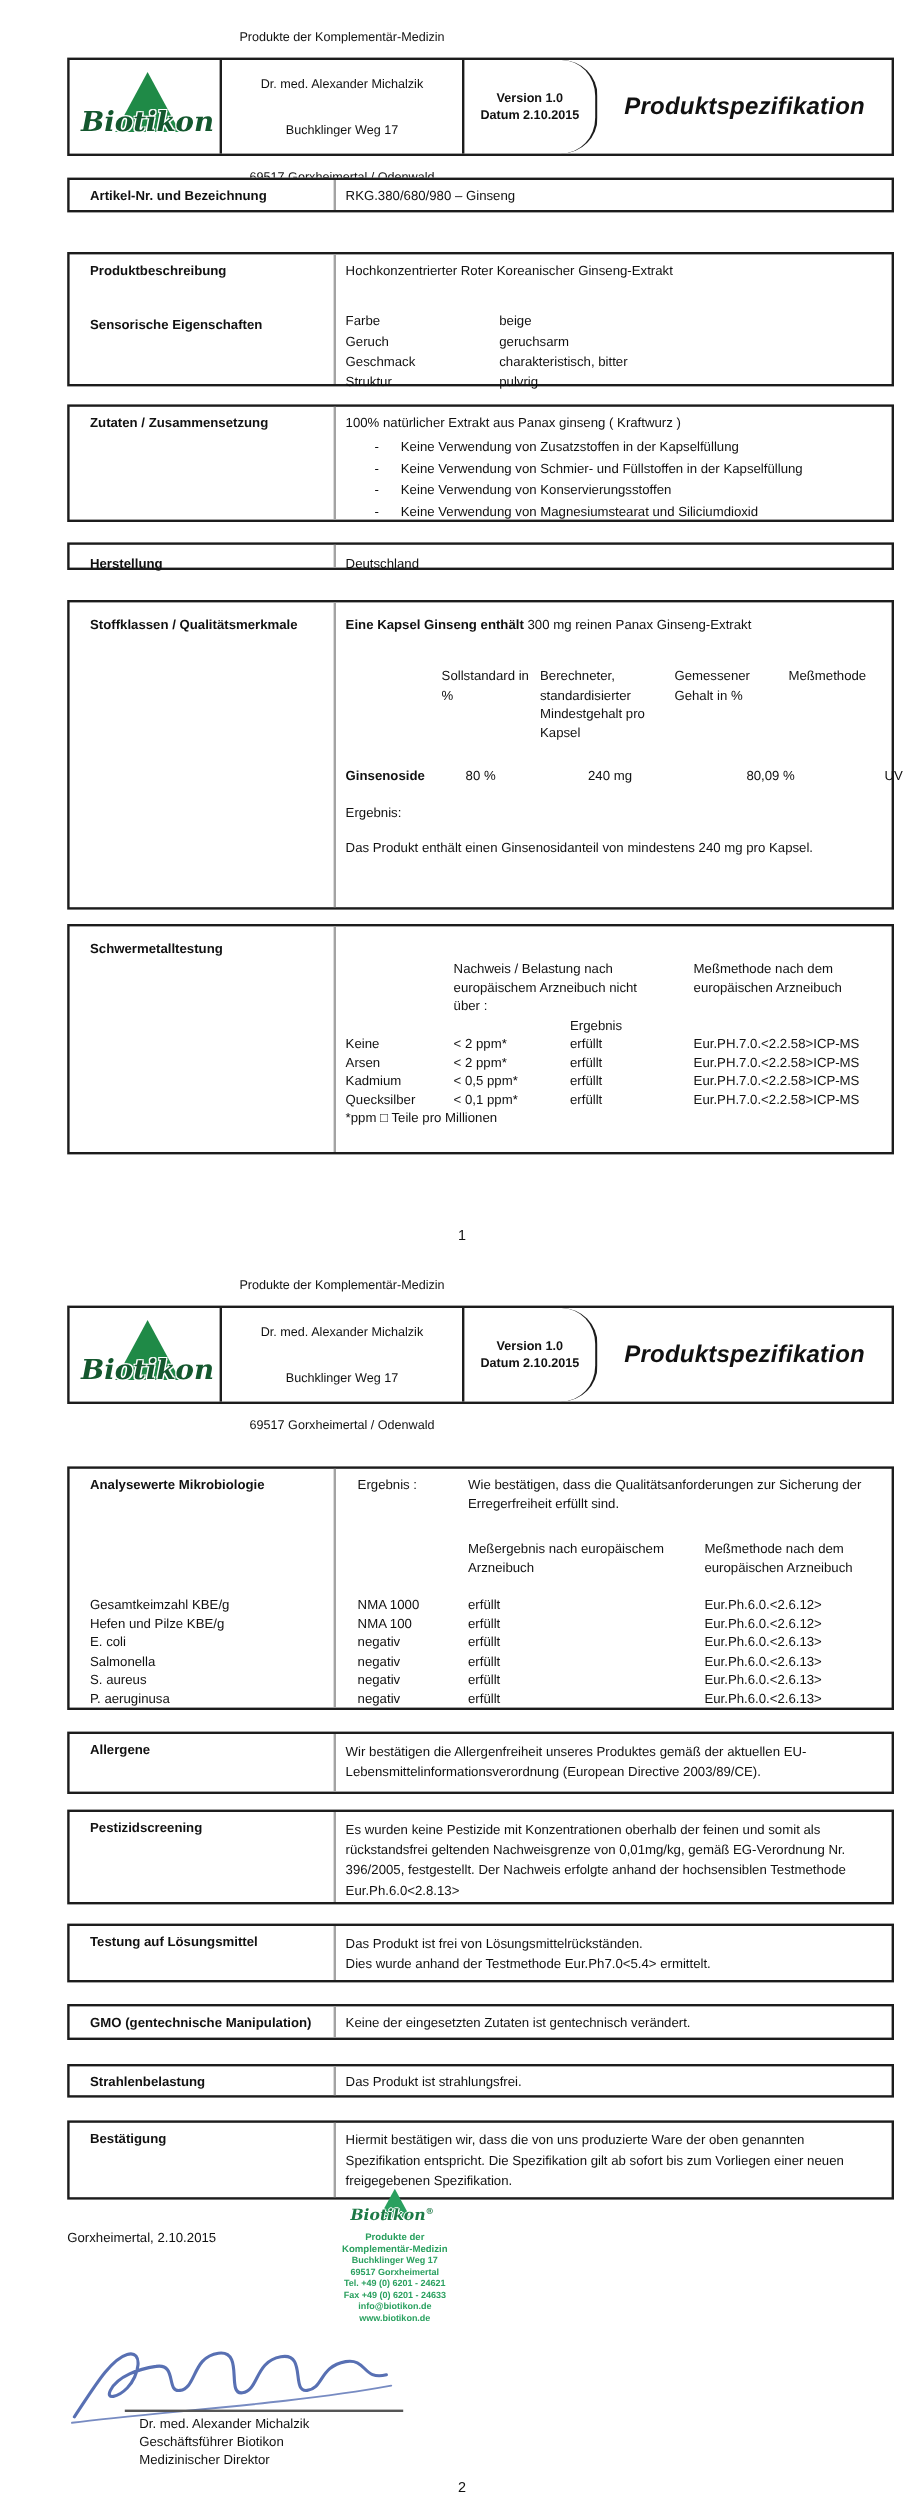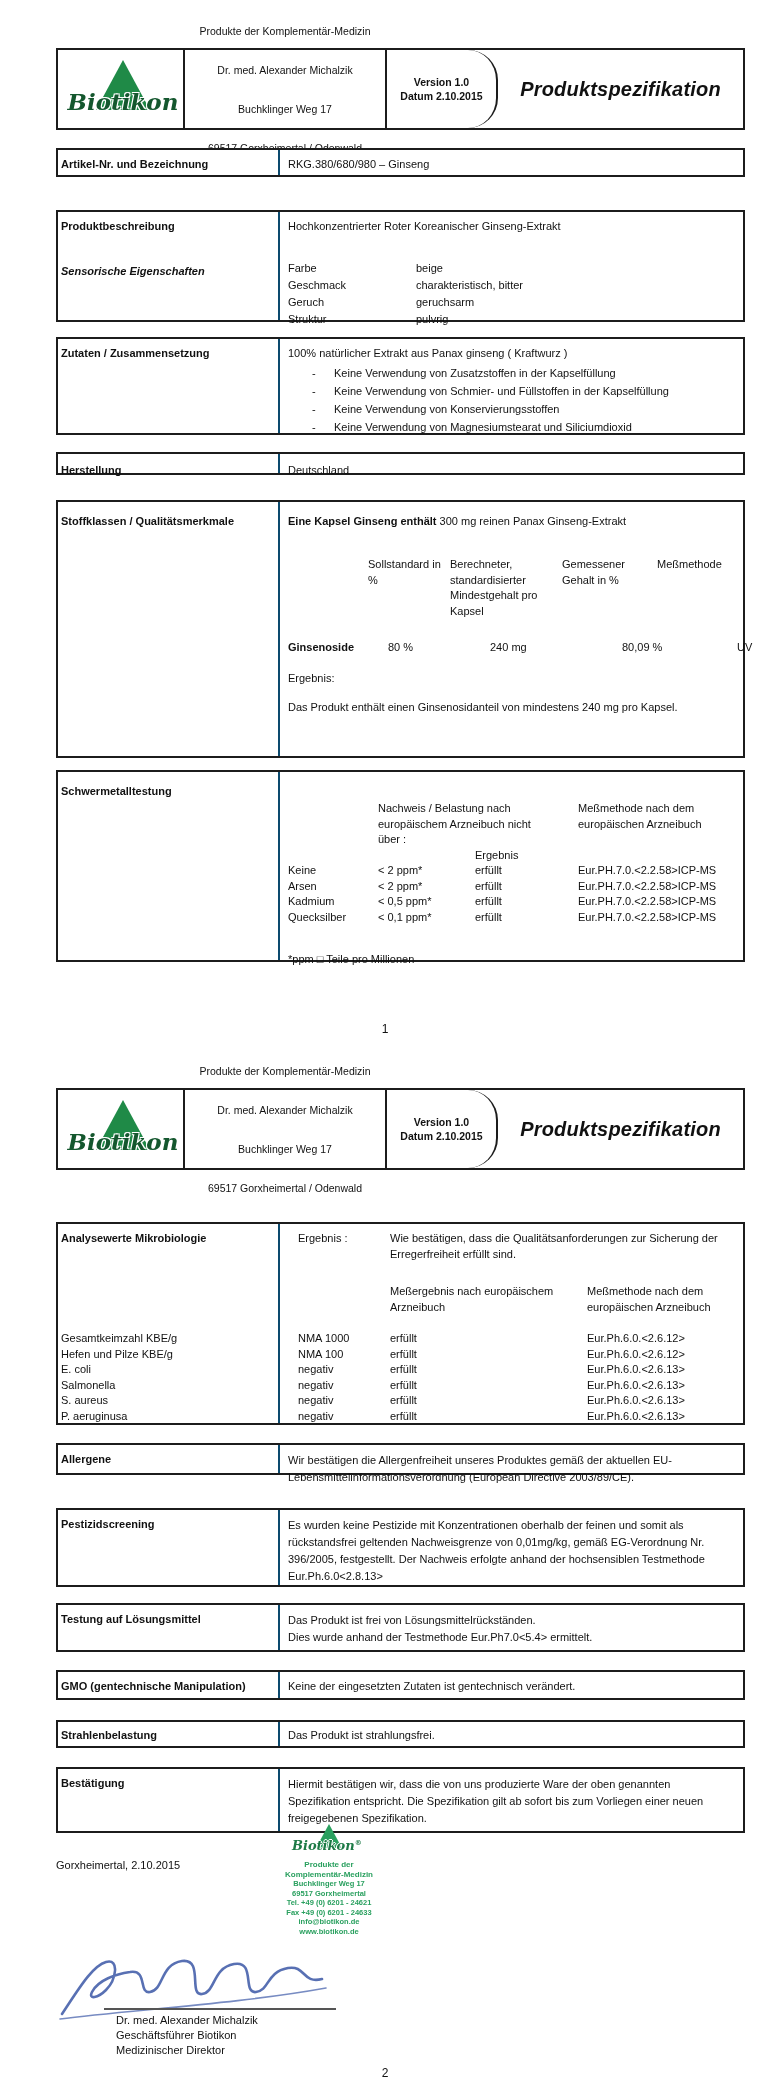--- a/index.html
+++ b/index.html
@@ -1,21 +1,21 @@
 <!DOCTYPE html>
 <html><head>
 <meta charset="utf-8">
 <style>
   html,body{margin:0;padding:0;background:#ffffff;}
   body{width:770px;font-family:"Liberation Sans",sans-serif;color:#111;}
   .page{position:relative;width:770px;height:2100px;background:#fff;overflow:hidden;}
 
   
   .sec{position:absolute;left:56px;width:689px;border:2px solid #1c1c1c;display:flex;box-sizing:border-box;background:#fff;}
-  .lc{flex:0 0 222px;width:222px;border-right:2px solid #0c4a6e;padding:7px 8px 4px 3px;
+  .lc{flex:0 0 222px;width:222px;border-right:2px solid #a3a3a3;padding:7px 8px 4px 17px;
       font-weight:700;font-size:11px;line-height:15px;box-sizing:border-box;}
   .cc{flex:1;padding:7px 10px 4px 8px;font-size:11px;line-height:15px;box-sizing:border-box;}
   .lh17{line-height:17px;}
 
   
   .hdr{position:absolute;left:56px;width:689px;height:82px;border:2px solid #1c1c1c;display:flex;box-sizing:border-box;background:#fff;}
   .hdr .hcell{border-right:2px solid #1c1c1c;box-sizing:border-box;display:flex;flex-direction:column;align-items:center;justify-content:center;}
   .hdr .c-logo{flex:0 0 127px;position:relative;}
   .hdr .c-addr{flex:0 0 202px;font-size:10.5px;line-height:14px;text-align:center;gap:25px;}
   .hdr .c-ver{flex:0 0 111px;font-size:10.5px;line-height:14px;font-weight:700;text-align:center;border-radius:30px;}
@@ -37,21 +37,21 @@
   
   .dash-list{margin-top:3px;}
   .dash-item{display:flex;line-height:18px;}
   .dash-item::before{content:"-";width:22px;flex:0 0 22px;margin-left:24px;}
 
   
   .sk-grid{display:grid;grid-template-columns:80px 82px 112px 95px 1fr;font-size:11px;line-height:15.5px;}
   .sw-grid{display:grid;grid-template-columns:90px 97px 103px 1fr;font-size:11px;line-height:15.5px;}
   .mb-grid{display:grid;grid-template-columns:92px 197px 1fr;font-size:11px;line-height:15.5px;}
   .bold{font-weight:700;}
-  .ital{font-style:italic;}
+  .ital{}
 
   .page-num{position:absolute;left:0;width:770px;text-align:center;font-size:12px;}
 
   
   .sig-svg{position:absolute;left:58px;top:1946px;width:272px;height:76px;}
   .sig-line{position:absolute;left:104px;top:2008px;width:232px;border-top:2px solid #555;}
   .sig-names{position:absolute;left:116px;top:2013px;font-size:11px;line-height:15px;}
 
   .stamp{position:absolute;left:276px;top:1824px;width:106px;text-align:center;color:#2aa05f;}
   .stamp-logo{position:relative;height:36px;}
@@ -101,26 +101,26 @@
       <div class="ital" style="margin-top:30px;">Sensorische Eigenschaften</div>
     </div>
     <div class="cc">
       <div>Hochkonzentrierter Roter Koreanischer Ginseng-Extrakt</div>
       <div style="margin-top:26px;">
         <div class="prop-row">
           <span class="prop-name">Farbe</span>
           <span>beige</span>
         </div>
         <div class="prop-row">
+          <span class="prop-name">Geruch</span>
+          <span>geruchsarm</span>
+        </div>
+        <div class="prop-row">
           <span class="prop-name">Geschmack</span>
           <span>charakteristisch, bitter</span>
-        </div>
-        <div class="prop-row">
-          <span class="prop-name">Geruch</span>
-          <span>geruchsarm</span>
         </div>
         <div class="prop-row">
           <span class="prop-name">Struktur</span>
           <span>pulvrig</span>
         </div>
       </div>
     </div>
   </div>
 
   <div class="sec" style="top:337px;height:98px;">
@@ -200,21 +200,21 @@
         <div>Eur.PH.7.0.&lt;2.2.58&gt;ICP-MS</div>
         <div>Kadmium</div>
         <div>&lt; 0,5 ppm*</div>
         <div>erfüllt</div>
         <div>Eur.PH.7.0.&lt;2.2.58&gt;ICP-MS</div>
         <div>Quecksilber</div>
         <div>&lt; 0,1 ppm*</div>
         <div>erfüllt</div>
         <div>Eur.PH.7.0.&lt;2.2.58&gt;ICP-MS</div>
       </div>
-      <div style="margin-top:27px;">*ppm □ Teile pro Millionen</div>
+      <div style="margin-top:0;">*ppm □ Teile pro Millionen</div>
     </div>
   </div>
 
   <div class="page-num" style="top:1022px;">1</div>
 
   <div class="hdr" style="top:1088px;">
     <div class="hcell c-logo">
       <div class="logo">
         <div class="tri"></div>
         <div class="script">Biotikon</div>
@@ -273,21 +273,21 @@
         <div>negativ</div>
         <div>erfüllt</div>
         <div>Eur.Ph.6.0.&lt;2.6.13&gt;</div>
         <div>negativ</div>
         <div>erfüllt</div>
         <div>Eur.Ph.6.0.&lt;2.6.13&gt;</div>
       </div>
     </div>
   </div>
 
-  <div class="sec" style="top:1443px;height:32px;">
+  <div class="sec" style="top:1443px;height:52px;">
     <div class="lc">Allergene</div>
     <div class="cc lh17">Wir bestätigen die Allergenfreiheit unseres Produktes gemäß der aktuellen EU-Lebensmittelinformationsverordnung (European Directive 2003/89/CE).</div>
   </div>
 
   <div class="sec" style="top:1508px;height:79px;">
     <div class="lc">Pestizidscreening</div>
     <div class="cc lh17">Es wurden keine Pestizide mit Konzentrationen oberhalb der feinen und somit als rückstandsfrei geltenden Nachweisgrenze von 0,01mg/kg, gemäß EG-Verordnung Nr. 396/2005, festgestellt. Der Nachweis erfolgte anhand der hochsensiblen Testmethode Eur.Ph.6.0&lt;2.8.13&gt;</div>
   </div>
 
   <div class="sec" style="top:1603px;height:49px;">

